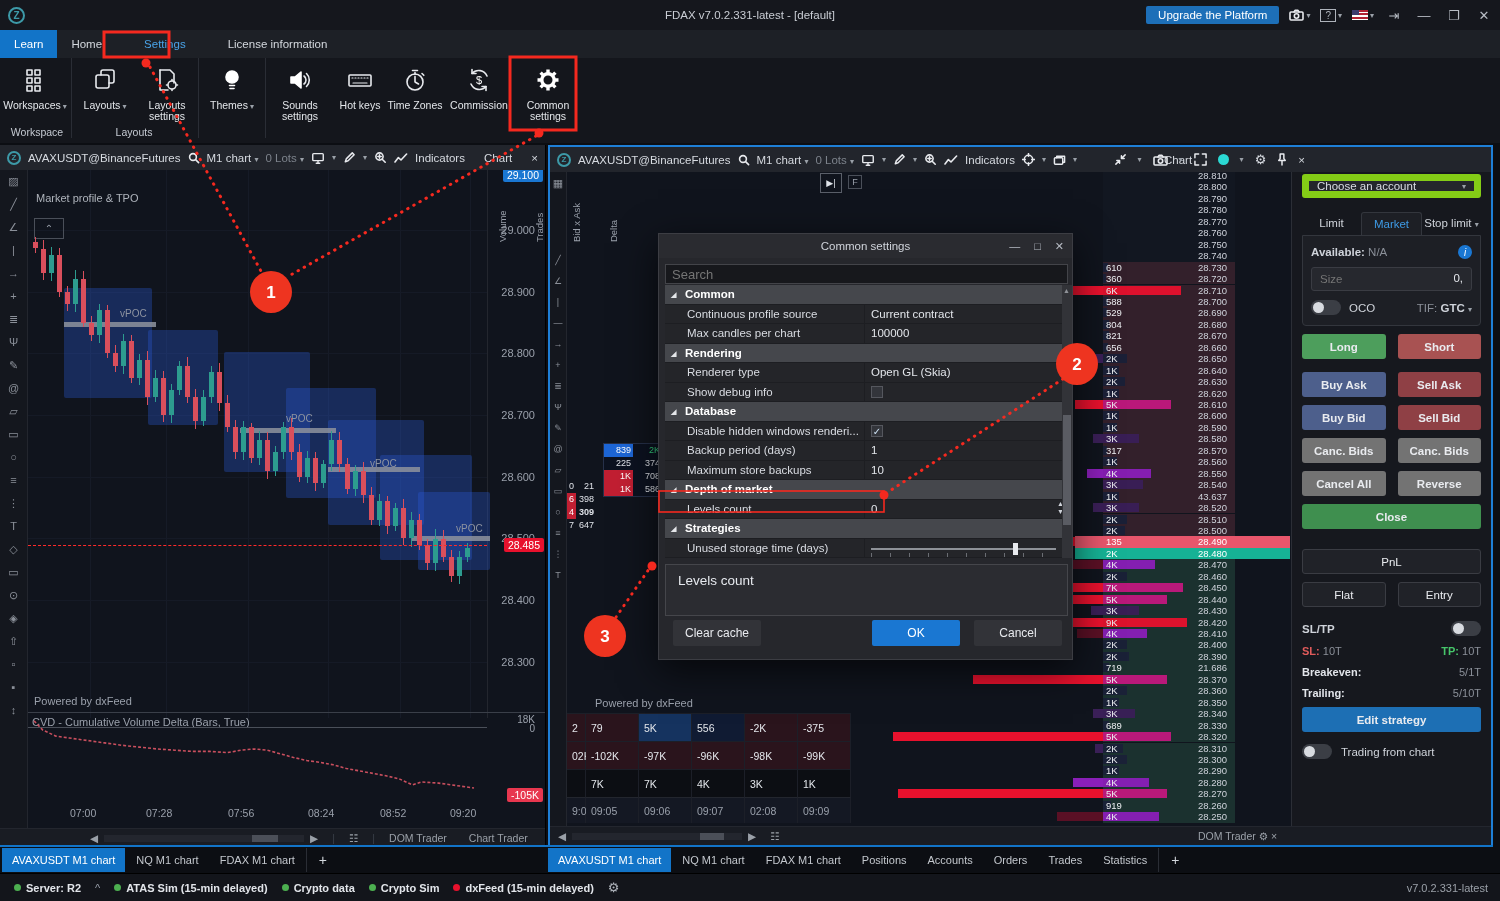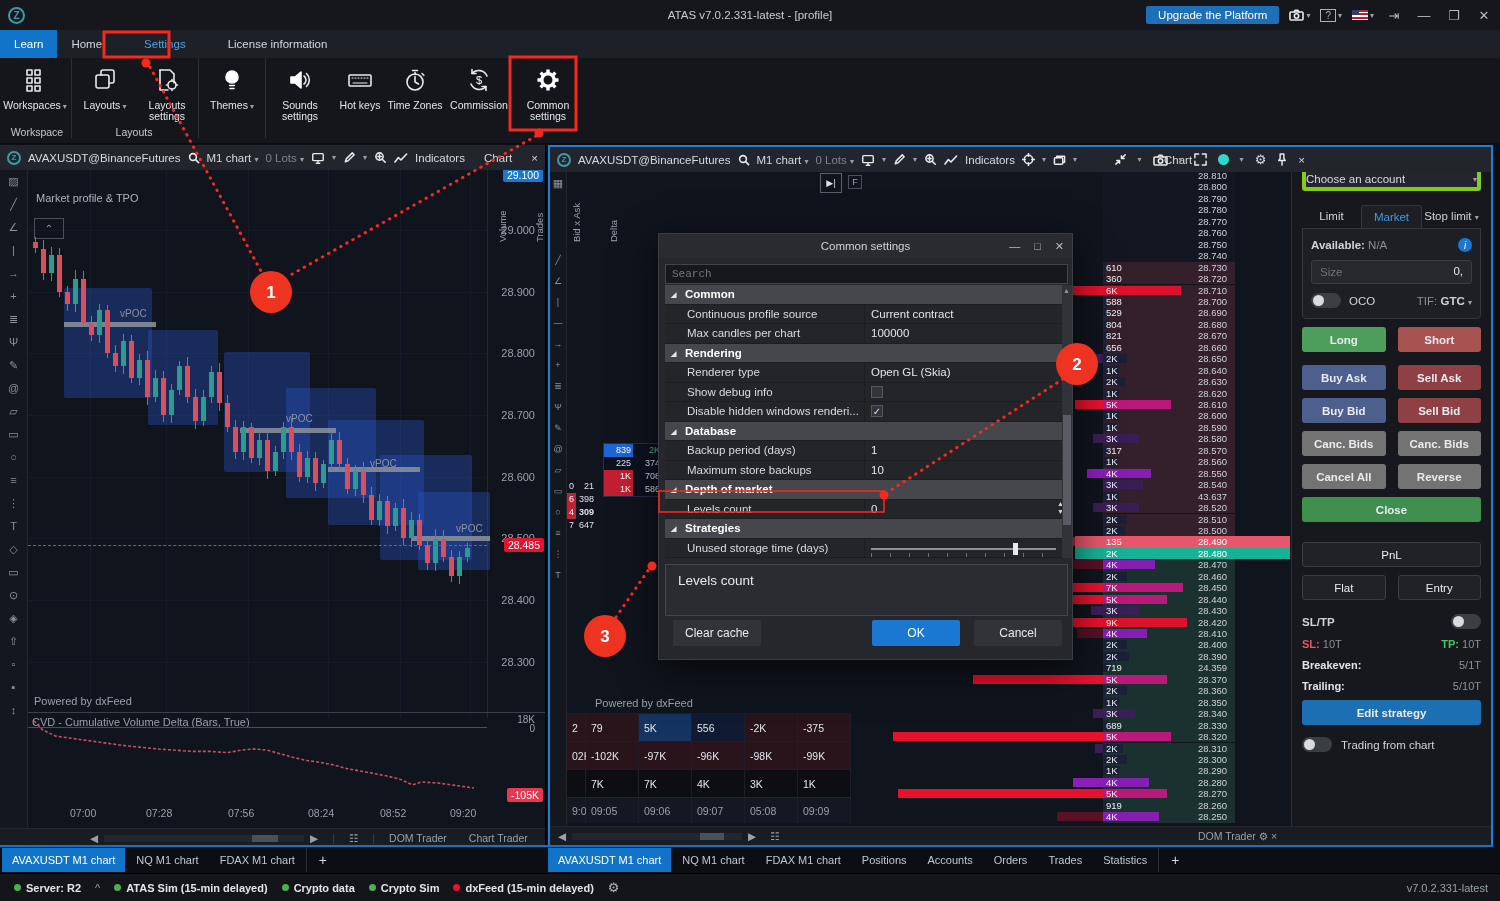--- a/index.html
+++ b/index.html
@@ -78,22 +78,22 @@
 
   
   .cl-box{position:absolute;background:#0c1220;border:1px solid #263049;font-size:9px;color:#dfe2e8;z-index:3}
   .cl-row{display:flex;height:13px;line-height:13px}
   .cl-cell{width:50%;padding:0 2px;text-align:right;white-space:nowrap}
 
   
   #sidebar{position:absolute;left:741px;top:0;width:200px;height:697px;background:#16181e;border-left:1px solid #2b2e36;
     font-size:11.5px;padding:8px 10px 0 10px}
   .sb-label{color:#dfe3e9;font-weight:bold;font-size:11.5px}
-  .sb-select{height:24px;background:#24262c;border:4px solid #84cc16;border-radius:3px;display:flex;
-    align-items:center;justify-content:space-between;padding:0 0;color:#d8dce2}
+  .sb-select{margin-top:7px;height:24px;background:#24262c;border:7px solid #84cc16;border-radius:3px;display:flex;
+    align-items:center;justify-content:space-between;padding:0 8px;color:#d8dce2}
   .sb-tabs{display:flex;margin-top:14px;font-size:11.5px}
   .sb-tab{flex:1;text-align:center;padding:5px 0;color:#cfd3da}
   .sb-tab.active{background:#1d1f25;color:#3e9ae5;border:1px solid #33363d;border-bottom:none;border-radius:3px 3px 0 0}
   .sb-panel{background:#1d1f25;border:1px solid #33363d;border-radius:0 0 4px 4px;padding:9px 8px 10px 8px}
   .sb-input{margin-top:8px;height:24px;background:#26282e;border:1px solid #3a3c43;border-radius:3px;position:relative}
   .sb-input input{width:100%;height:100%;background:transparent;border:none;outline:none;color:#9aa0a8;
     font-size:11.5px;padding:0 8px;font-family:"Liberation Sans",sans-serif}
   .sb-input .val{position:absolute;right:8px;top:4px;color:#e4e7ec}
   .toggle{width:30px;height:15px;background:#3b3e45;border-radius:8px;position:relative;display:inline-block}
   .toggle::after{content:"";position:absolute;left:2px;top:2px;width:11px;height:11px;border-radius:50%;background:#d8dbe0}
@@ -111,21 +111,21 @@
   .sb-kv{display:flex;justify-content:space-between;margin-top:9px;font-size:11px}
   .sb-kv .k{font-weight:bold;color:#e2e5ea}.sb-kv .v{color:#8b9099}
 
   
   #dialog{left:658px;top:233px;width:415px;height:427px;background:#26272c;border:1px solid #3c3d43;
     box-shadow:0 10px 36px rgba(0,0,0,.65);z-index:50}
   #dlg-title{height:24px;background:#2a2b30;display:flex;align-items:center;justify-content:center;
     font-size:11.5px;color:#cfd3da;position:relative}
   .dlg-winbtns{position:absolute;right:8px;top:0;height:24px;display:flex;gap:14px;align-items:center;color:#b7bcc4;font-size:11px}
   #dlg-search{margin:6px 6px 0 6px;height:20px;background:#17181c;border:1px solid #434449;color:#9aa0a8;
-    font-size:11px;padding:0 6px;width:403px;font-family:Liberation Mono, monospace;outline:none}
+    font-size:13px;padding:0 6px;width:403px;font-family:Liberation Sans, sans-serif;outline:none}
   #dlg-rows{position:absolute;left:6px;top:51px;width:403px;height:273px;overflow:hidden;background:#242529}
   .dlg-row{position:relative;height:19.5px;line-height:19.5px;font-size:11.5px;border-bottom:1px solid #1d1e22;
     display:flex}
   .dlg-row .nm{width:200px;padding-left:22px;color:#d9dce2;border-right:1px solid #1d1e22;white-space:nowrap;overflow:hidden}
   .dlg-row .vl{flex:1;padding-left:6px;color:#e2e5ea;position:relative}
   .dlg-row.section{background:#45474c;font-weight:bold;color:#fff}
   .dlg-row.section .nm{border-right:none;padding-left:20px;color:#fff;position:relative}
   .dlg-row.section .nm::before{content:"\25E2";position:absolute;left:6px;font-size:7px;top:0;color:#e5e7ea}
   .chk{width:12px;height:12px;background:#33353b;border:1px solid #55575e;margin-top:3px;display:inline-block;
     text-align:center;line-height:11px;font-size:10px;color:#dfe3e9}
@@ -158,21 +158,21 @@
   
   #anno{left:0;top:0;z-index:100;pointer-events:none}
 </style>
 </head>
 <body>
 
 <div id="stage">
 
   <div id="titlebar" class="abs">
     <div class="logo-hex">Z</div>
-    <div id="app-title">ATAS v7.0.2.331-latest - [profile]</div>
+    <div id="app-title">FDAX v7.0.2.331-latest - [default]</div>
     <div id="tb-right">
       <div class="upgrade-btn">Upgrade the Platform</div>
       <div class="tb-ic">
         <svg class="ic" width="15" height="12" viewBox="0 0 15 12">
             <rect x="1" y="3" width="13" height="8" rx="1"></rect>
             <circle cx="7.5" cy="7" r="2.2"></circle>
             <path d="M5 3l1-1.6h3L10 3"></path>
           </svg>
         <span class="caret">▾</span>
         </div>
@@ -923,21 +923,21 @@
             <div class="dom-band bid">
               <div class="dom-innerbar" style="width: 25.6px; background: rgb(26, 33, 56);"></div>
               <span class="dom-vol">2K</span>
               <span class="dom-price">28.390</span>
             </div>
           </div>
           <div class="dom-row" style="top: 492.35px;">
             <div class="dom-band bid">
               <div class="dom-innerbar" style="width: 6.4px; background: rgb(26, 33, 56);"></div>
               <span class="dom-vol">719</span>
-              <span class="dom-price">24.359</span>
+              <span class="dom-price">21.686</span>
             </div>
           </div>
           <div class="dom-row" style="top: 503.8px;">
             <div class="dom-chartbar" style="width: 130px; background: rgb(232, 17, 45);"></div>
             <div class="dom-band bid">
               <div class="dom-innerbar" style="width: 64px; background: rgb(194, 24, 126);"></div>
               <span class="dom-vol">5K</span>
               <span class="dom-price">28.370</span>
             </div>
           </div>
@@ -1087,21 +1087,21 @@
           <div class="ft-cell" style="left: 0px; top: 56px; width: 19px; height: 28px; background: rgb(12, 14, 19);"></div>
           <div class="ft-cell" style="left: 19px; top: 56px; width: 53px; height: 28px; background: rgb(12, 14, 19);">7K</div>
           <div class="ft-cell" style="left: 72px; top: 56px; width: 53px; height: 28px; background: rgb(12, 14, 19);">7K</div>
           <div class="ft-cell" style="left: 125px; top: 56px; width: 53px; height: 28px; background: rgb(12, 14, 19);">4K</div>
           <div class="ft-cell" style="left: 178px; top: 56px; width: 53px; height: 28px; background: rgb(12, 14, 19);">3K</div>
           <div class="ft-cell" style="left: 231px; top: 56px; width: 53px; height: 28px; background: rgb(12, 14, 19);">1K</div>
           <div class="ft-cell ft-time" style="left: 0px; top: 84px; width: 19px; height: 26px; border-top: 1px solid rgb(35, 38, 46);">9:04</div>
           <div class="ft-cell ft-time" style="left: 19px; top: 84px; width: 53px; height: 26px; border-top: 1px solid rgb(35, 38, 46);">09:05</div>
           <div class="ft-cell ft-time" style="left: 72px; top: 84px; width: 53px; height: 26px; border-top: 1px solid rgb(35, 38, 46);">09:06</div>
           <div class="ft-cell ft-time" style="left: 125px; top: 84px; width: 53px; height: 26px; border-top: 1px solid rgb(35, 38, 46);">09:07</div>
-          <div class="ft-cell ft-time" style="left: 178px; top: 84px; width: 53px; height: 26px; border-top: 1px solid rgb(35, 38, 46);">05:08</div>
+          <div class="ft-cell ft-time" style="left: 178px; top: 84px; width: 53px; height: 26px; border-top: 1px solid rgb(35, 38, 46);">02:08</div>
           <div class="ft-cell ft-time" style="left: 231px; top: 84px; width: 53px; height: 26px; border-top: 1px solid rgb(35, 38, 46);">09:09</div>
         </div>
       </div>
 
     <div id="sidebar">
       <div class="sb-label">Account:</div>
       <div class="sb-select">
         <span>Choose an account</span>
           <span class="caret">▾</span>
         </div>
@@ -1274,26 +1274,26 @@
           <div class="nm" style="width: 100%;">Rendering</div>
         </div>
         <div class="dlg-row">
           <div class="nm">Renderer type</div>
           <div class="vl">Open GL (Skia)</div>
         </div>
         <div class="dlg-row">
           <div class="nm">Show debug info</div>
           <div class="vl"><span class="chk"></span></div>
         </div>
+        <div class="dlg-row section">
+          <div class="nm" style="width: 100%;">Database</div>
+        </div>
         <div class="dlg-row">
           <div class="nm">Disable hidden windows renderi...</div>
           <div class="vl"><span class="chk" style="color: rgb(207, 227, 245);">✓</span></div>
-        </div>
-        <div class="dlg-row section">
-          <div class="nm" style="width: 100%;">Database</div>
         </div>
         <div class="dlg-row">
           <div class="nm">Backup period (days)</div>
           <div class="vl">1</div>
         </div>
         <div class="dlg-row">
           <div class="nm">Maximum store backups</div>
           <div class="vl">10</div>
         </div>
         <div class="dlg-row section">

